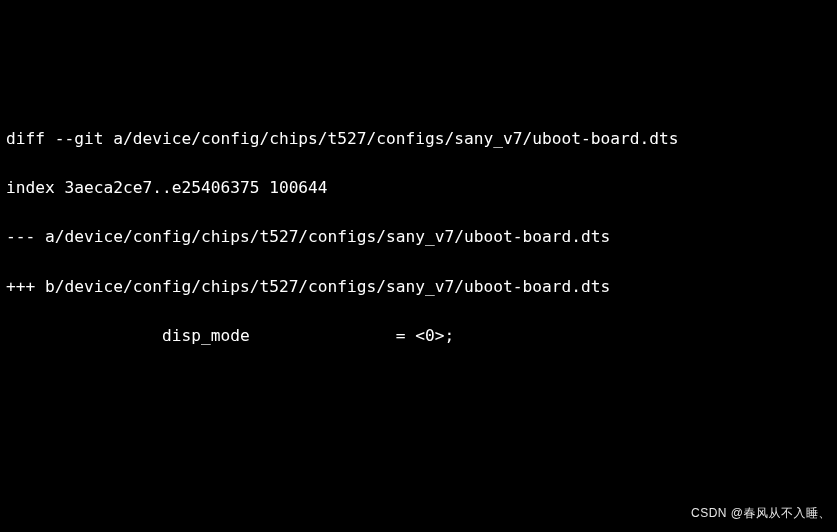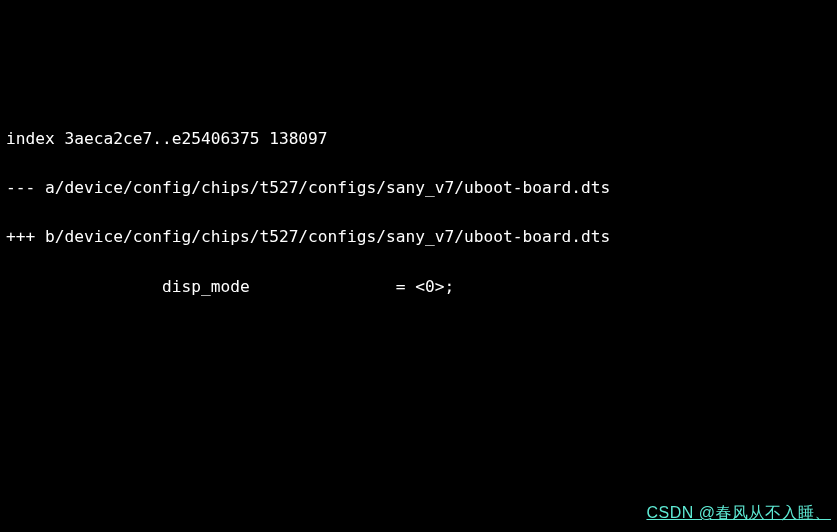--- a/index.html
+++ b/index.html
@@ -22,37 +22,37 @@
     padding: 4px 6px 0 6px;
   }
   .ln { display: block; }
   .w  { color: #ffffff; }
   .cy { color: #00e5e5; }
   .rd { color: #ff5555; }
   .watermark {
     position: absolute;
     right: 6px;
     bottom: 6px;
-    color: #5eead4;
-    font-size: 16px;
+    color: #e5e5e5;
+    font-size: 12px;
     font-family: sans-serif;
     white-space: nowrap;
     letter-spacing: 0.5px;
-    text-decoration: underline;
   }
   
   .seg { white-space: pre; }
 </style>
 </head>
 <body>
 
 
 
 <div class="diff-block">
-<span class="ln w">index 3aeca2ce7..e25406375 138097</span>
+<span class="ln w">diff --git a/device/config/chips/t527/configs/sany_v7/uboot-board.dts</span>
+<span class="ln w">index 3aeca2ce7..e25406375 100644</span>
 <span class="ln w">--- a/device/config/chips/t527/configs/sany_v7/uboot-board.dts</span>
 <span class="ln w">+++ b/device/config/chips/t527/configs/sany_v7/uboot-board.dts</span>
 <span class="ln w">                disp_mode               = &lt;0&gt;;</span>
 <span class="ln w"></span>
 
 
 <span class="ln w"></span>
 
 
 <span class="ln w"></span>

